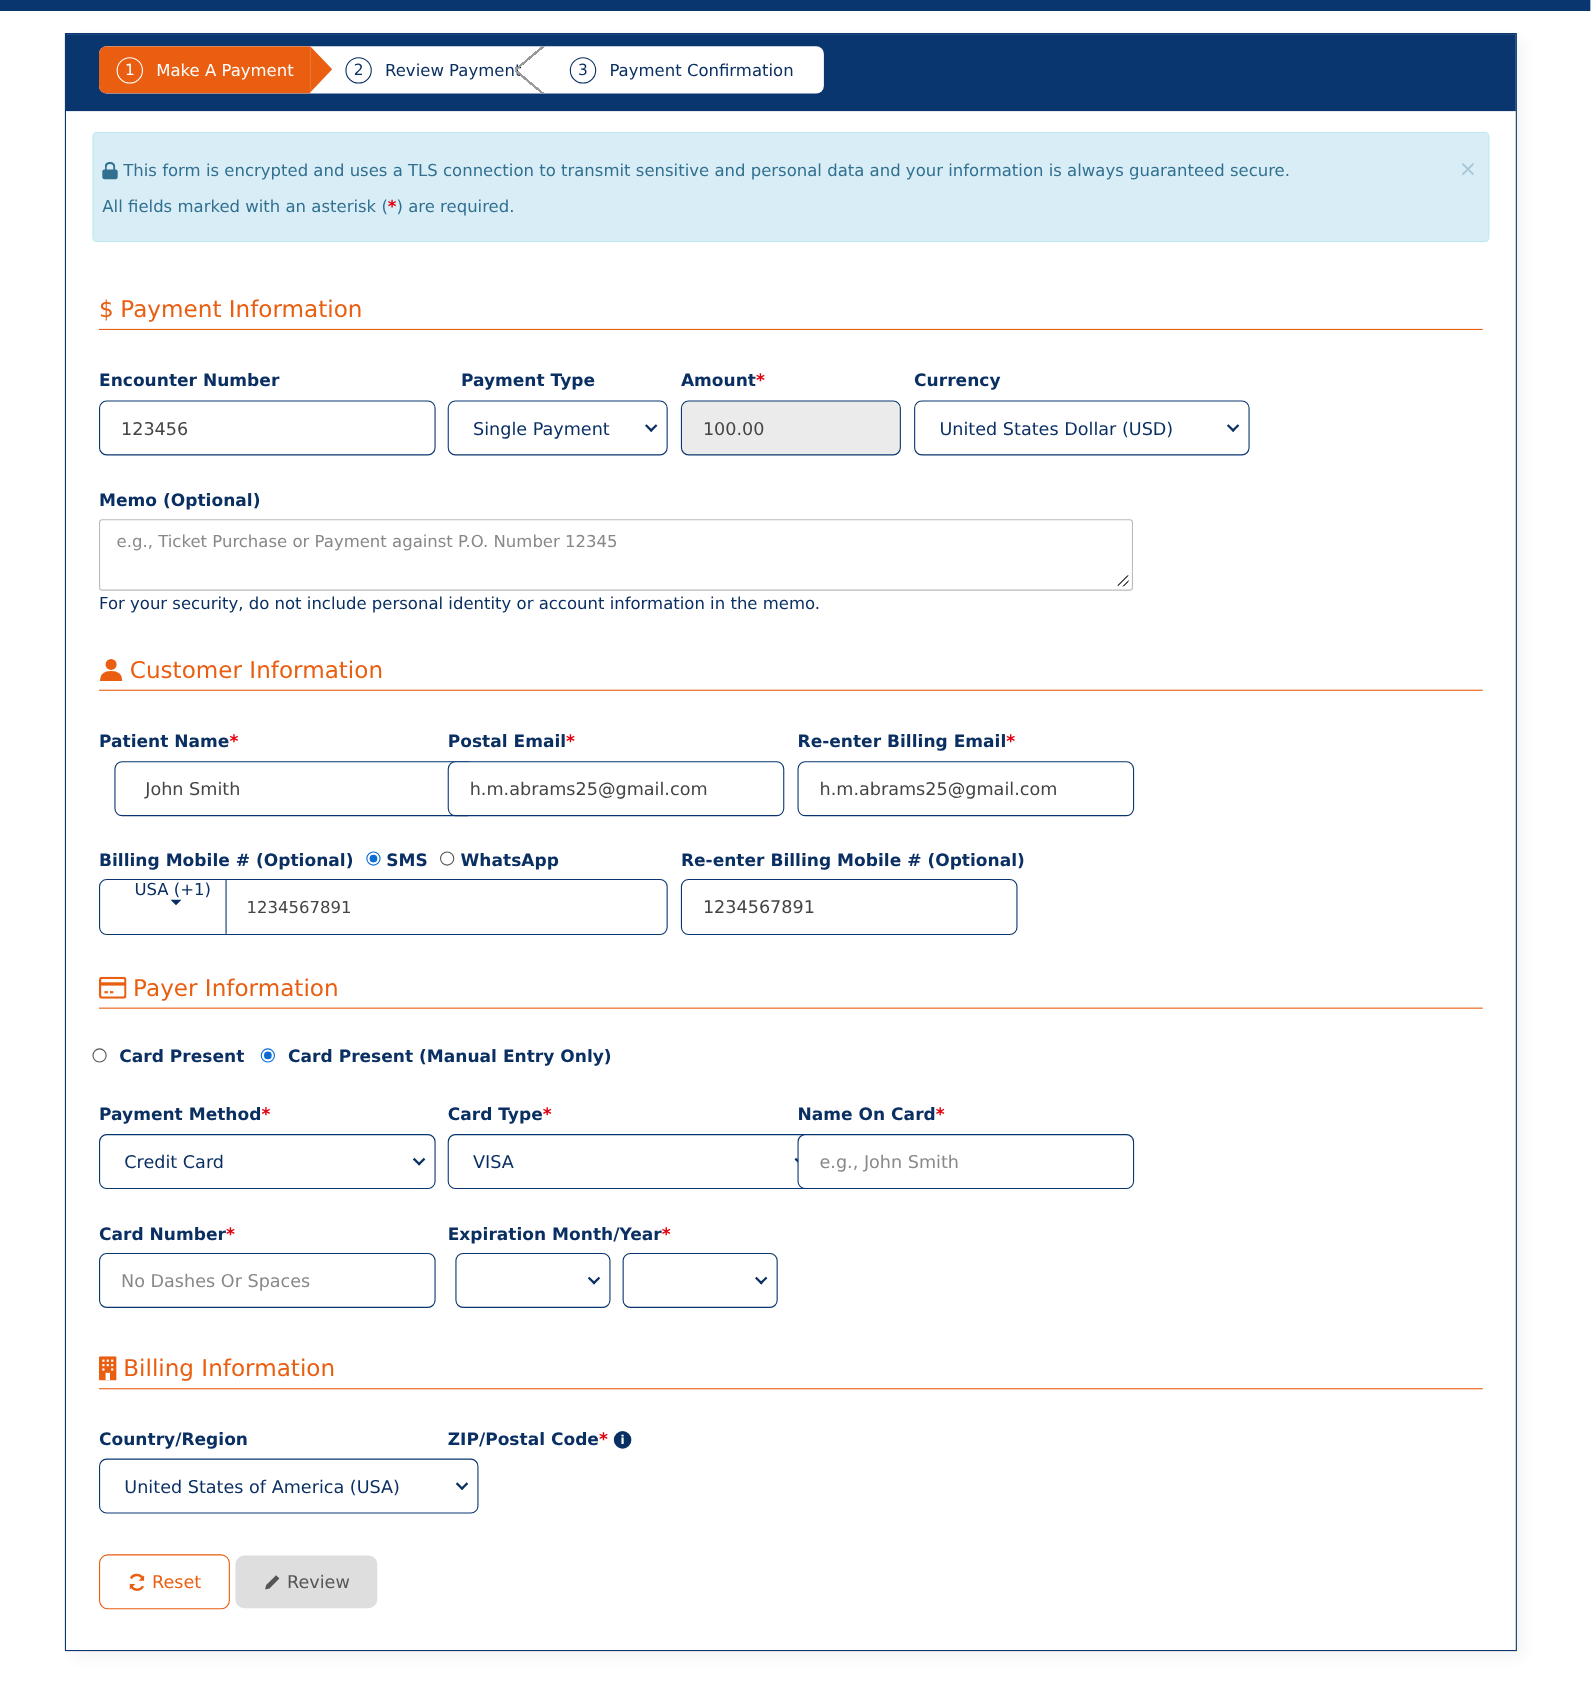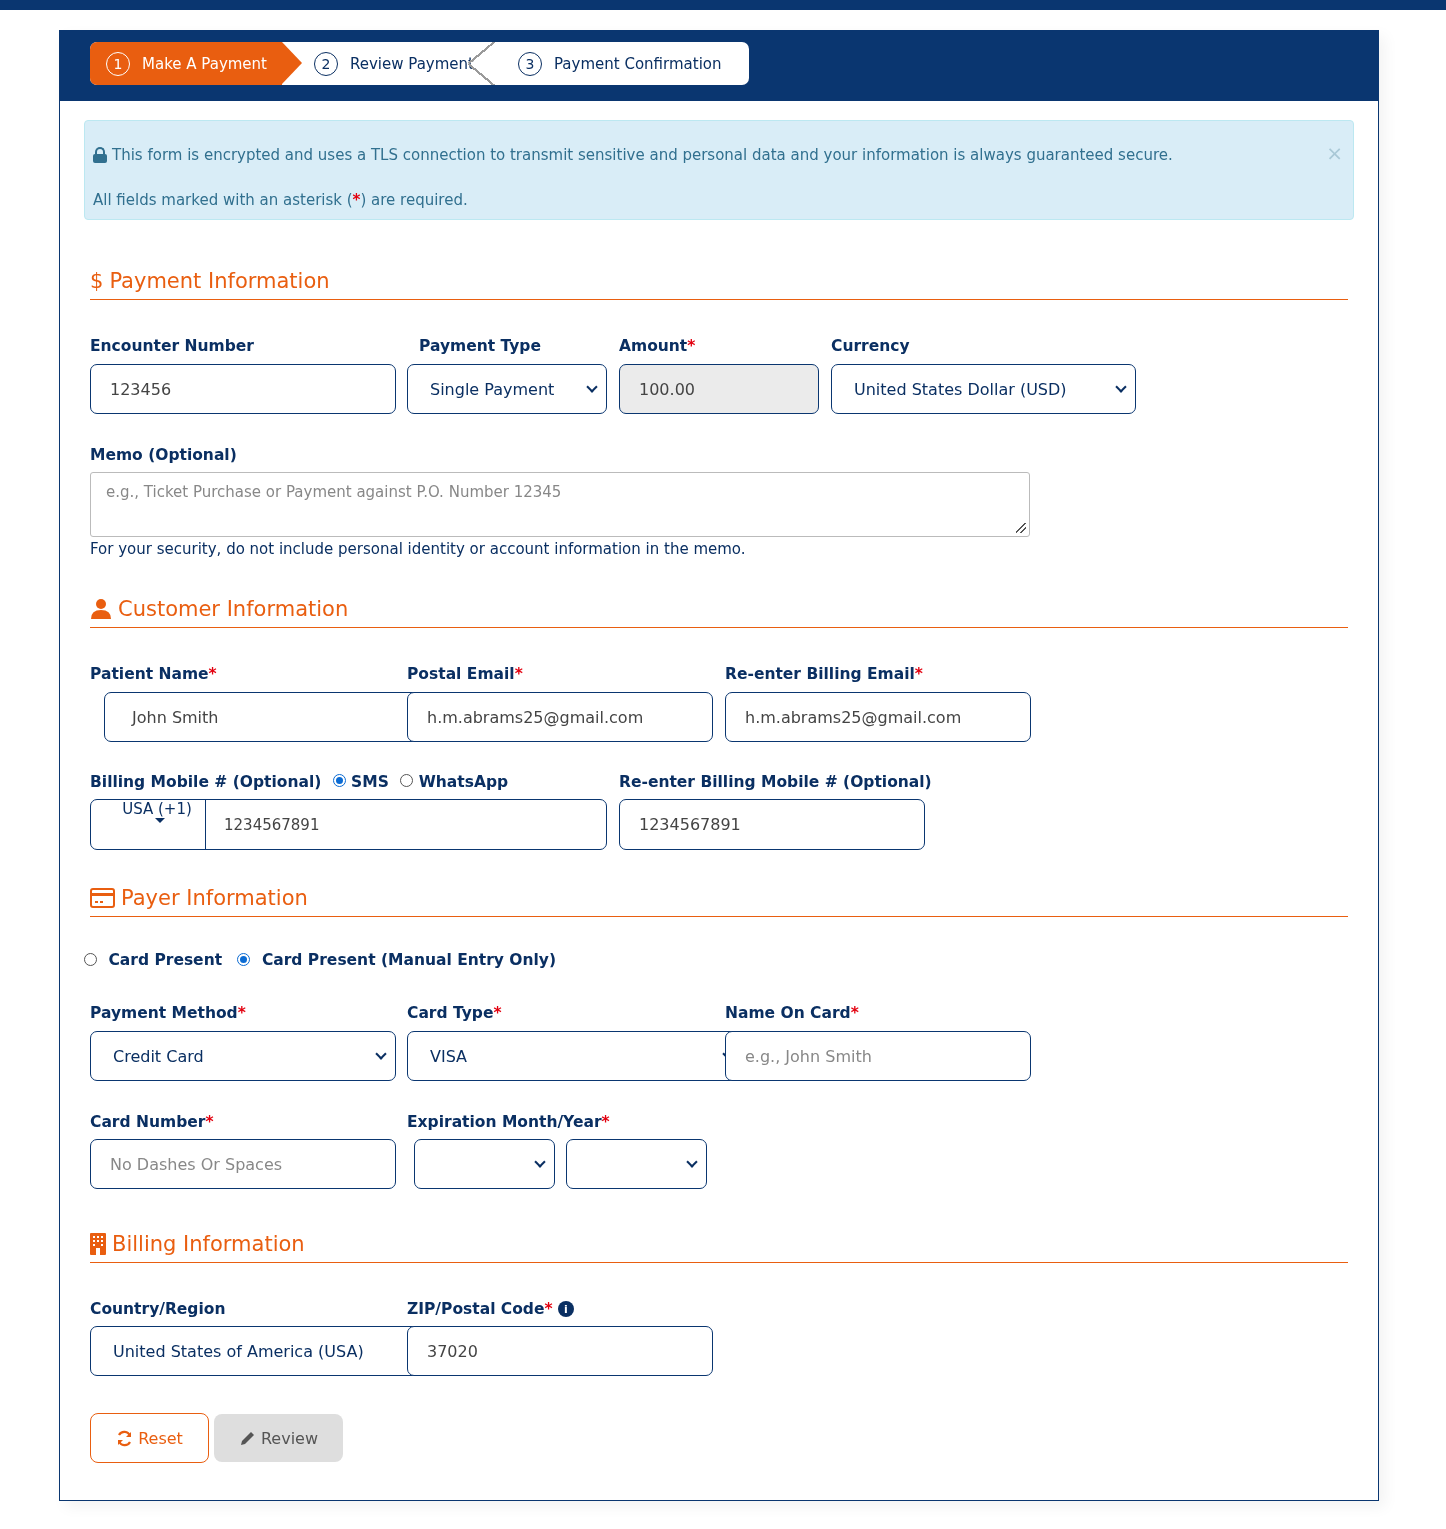--- a/index.html
+++ b/index.html
@@ -36,21 +36,21 @@
     background: linear-gradient(to bottom right, transparent 48%, #9a9a9a 48%, #9a9a9a 54%, transparent 54%) top/100% 50% no-repeat,
                 linear-gradient(to top right, transparent 48%, #9a9a9a 48%, #9a9a9a 54%, transparent 54%) bottom/100% 50% no-repeat;
   }
   .step.s3 { padding-left: 30px; }
 
   .alert {
     position: absolute; left: 24px; top: 89px; width: 1270px; height: 100px;
     background: #d9edf7; border: 1px solid #bce8f1; border-radius: 4px; color: #31708f; font-size: 15px;
   }
   .alert .l1 { position: absolute; left: 8px; top: 25px; display: flex; align-items: center; }
-  .alert .l2 { position: absolute; left: 8px; top: 58px; margin-top: 12px; }
+  .alert .l2 { position: absolute; left: 8px; top: 58px; }
   .alert .close { position: absolute; right: 10px; top: 20px; color: #a9c8d6; font-size: 20px; cursor: pointer; }
   .lock { display: inline-block; width: 14px; height: 16px; position: relative; margin-right: 5px; }
   .lock::before { content: ""; position: absolute; left: 2px; top: 0; width: 10px; height: 10px; border: 2px solid #31708f; border-radius: 5px 5px 0 0; border-bottom: none; box-sizing: border-box; }
   .lock::after { content: ""; position: absolute; left: 0; top: 7px; width: 14px; height: 9px; background: #31708f; border-radius: 2px; }
   .req { color: #e3000f; font-weight: bold; }
 
   .section-title {
     position: absolute; left: 30px; width: 1258px; font-size: 21px; color: #e95e10;
     border-bottom: 1px solid #e95e10; padding-bottom: 6px; display: flex; align-items: center;
   }
@@ -263,23 +263,20 @@
   <div class="lbl" style="left:30px;top:1269px;">Country/Region</div>
   <div class="fld sel" style="left:30px;top:1295px;width:345px;">
       <span>United States of America (USA)</span>
       <span class="chev"></span>
     </div>
 
   <div class="lbl" style="left:347px;top:1269px;">
     <span>ZIP/Postal Code</span><span class="req">*</span>
     <span style="display:inline-flex;width:16px;height:16px;border-radius:50%;background:#0a2f62;color:#fff;font-size:11px;align-items:center;justify-content:center;vertical-align:top;margin-top:1px;">i</span>
   </div>
-  <div class="fld" style="left:347px;top:1295px;width:306px;">
-      <span>37020</span>
-    </div>
 
   <div class="btn btn-reset">
     <svg width="17" height="17" viewBox="0 0 17 17">
         <path d="M14 6 A6 6 0 0 0 3 5" fill="none" stroke="#e95e10" stroke-width="2.2"></path>
         <path d="M3 11 A6 6 0 0 0 14 12" fill="none" stroke="#e95e10" stroke-width="2.2"></path>
         <path d="M15 2 L15 7 L10 7 Z" fill="#e95e10"></path>
         <path d="M2 15 L2 10 L7 10 Z" fill="#e95e10"></path>
       </svg>
     <span>Reset</span>
   </div>

